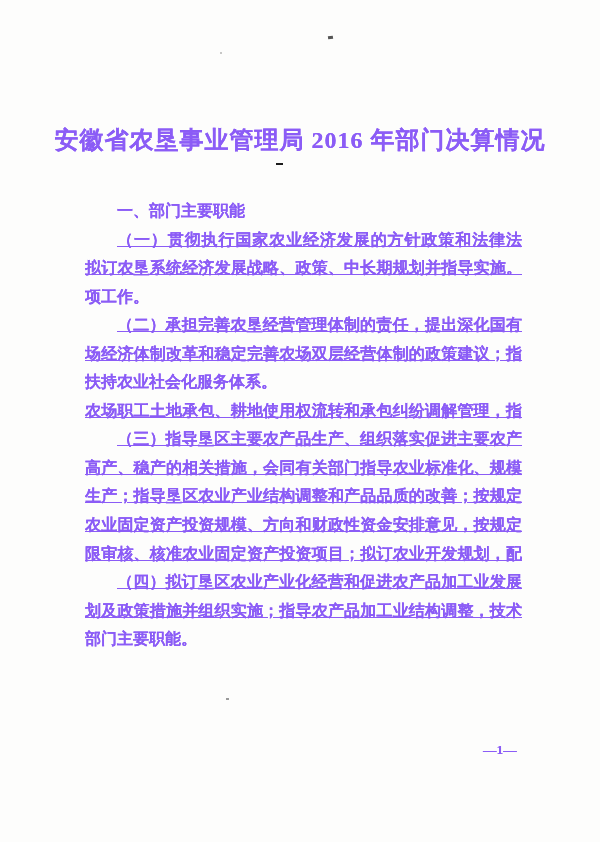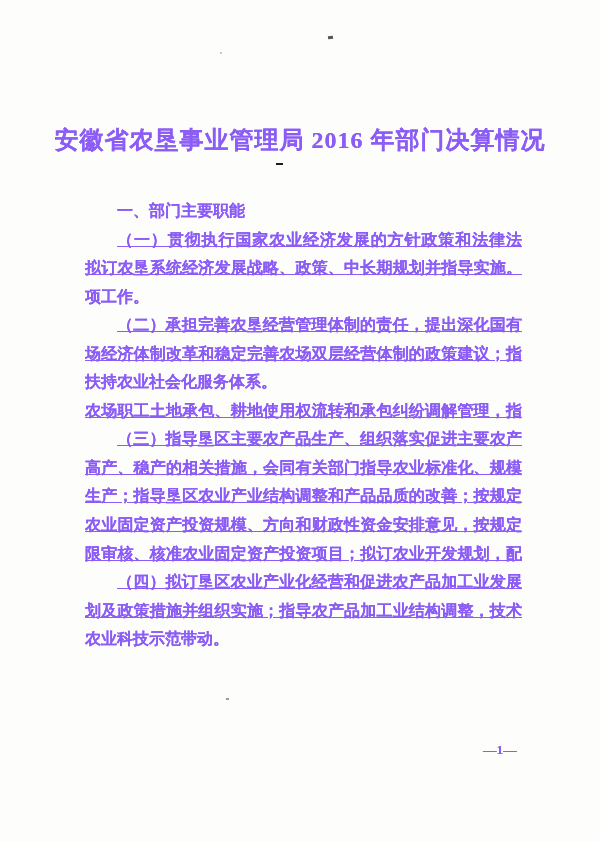--- a/index.html
+++ b/index.html
@@ -105,19 +105,19 @@
     <div class="tline fill">农场职工土地承包、耕地使用权流转和承包纠纷调解管理，指导</div>
 
     <div class="tline fill indent">（三）指导垦区主要农产品生产、组织落实促进主要农产品</div>
     <div class="tline fill">高产、稳产的相关措施，会同有关部门指导农业标准化、规模化</div>
     <div class="tline fill">生产；指导垦区农业产业结构调整和产品品质的改善；按规定权</div>
     <div class="tline fill">农业固定资产投资规模、方向和财政性资金安排意见，按规定权</div>
     <div class="tline fill">限审核、核准农业固定资产投资项目；拟订农业开发规划，配合</div>
 
     <div class="tline fill indent">（四）拟订垦区农业产业化经营和促进农产品加工业发展规</div>
     <div class="tline fill">划及政策措施并组织实施；指导农产品加工业结构调整，技术创</div>
-    <div class="tline">农业科技示范带动。</div>
+    <div class="tline">部门主要职能。</div>
 
   </div>
 
   <div class="page-num">—1—</div>
 
 </div>
 
 </body></html>

